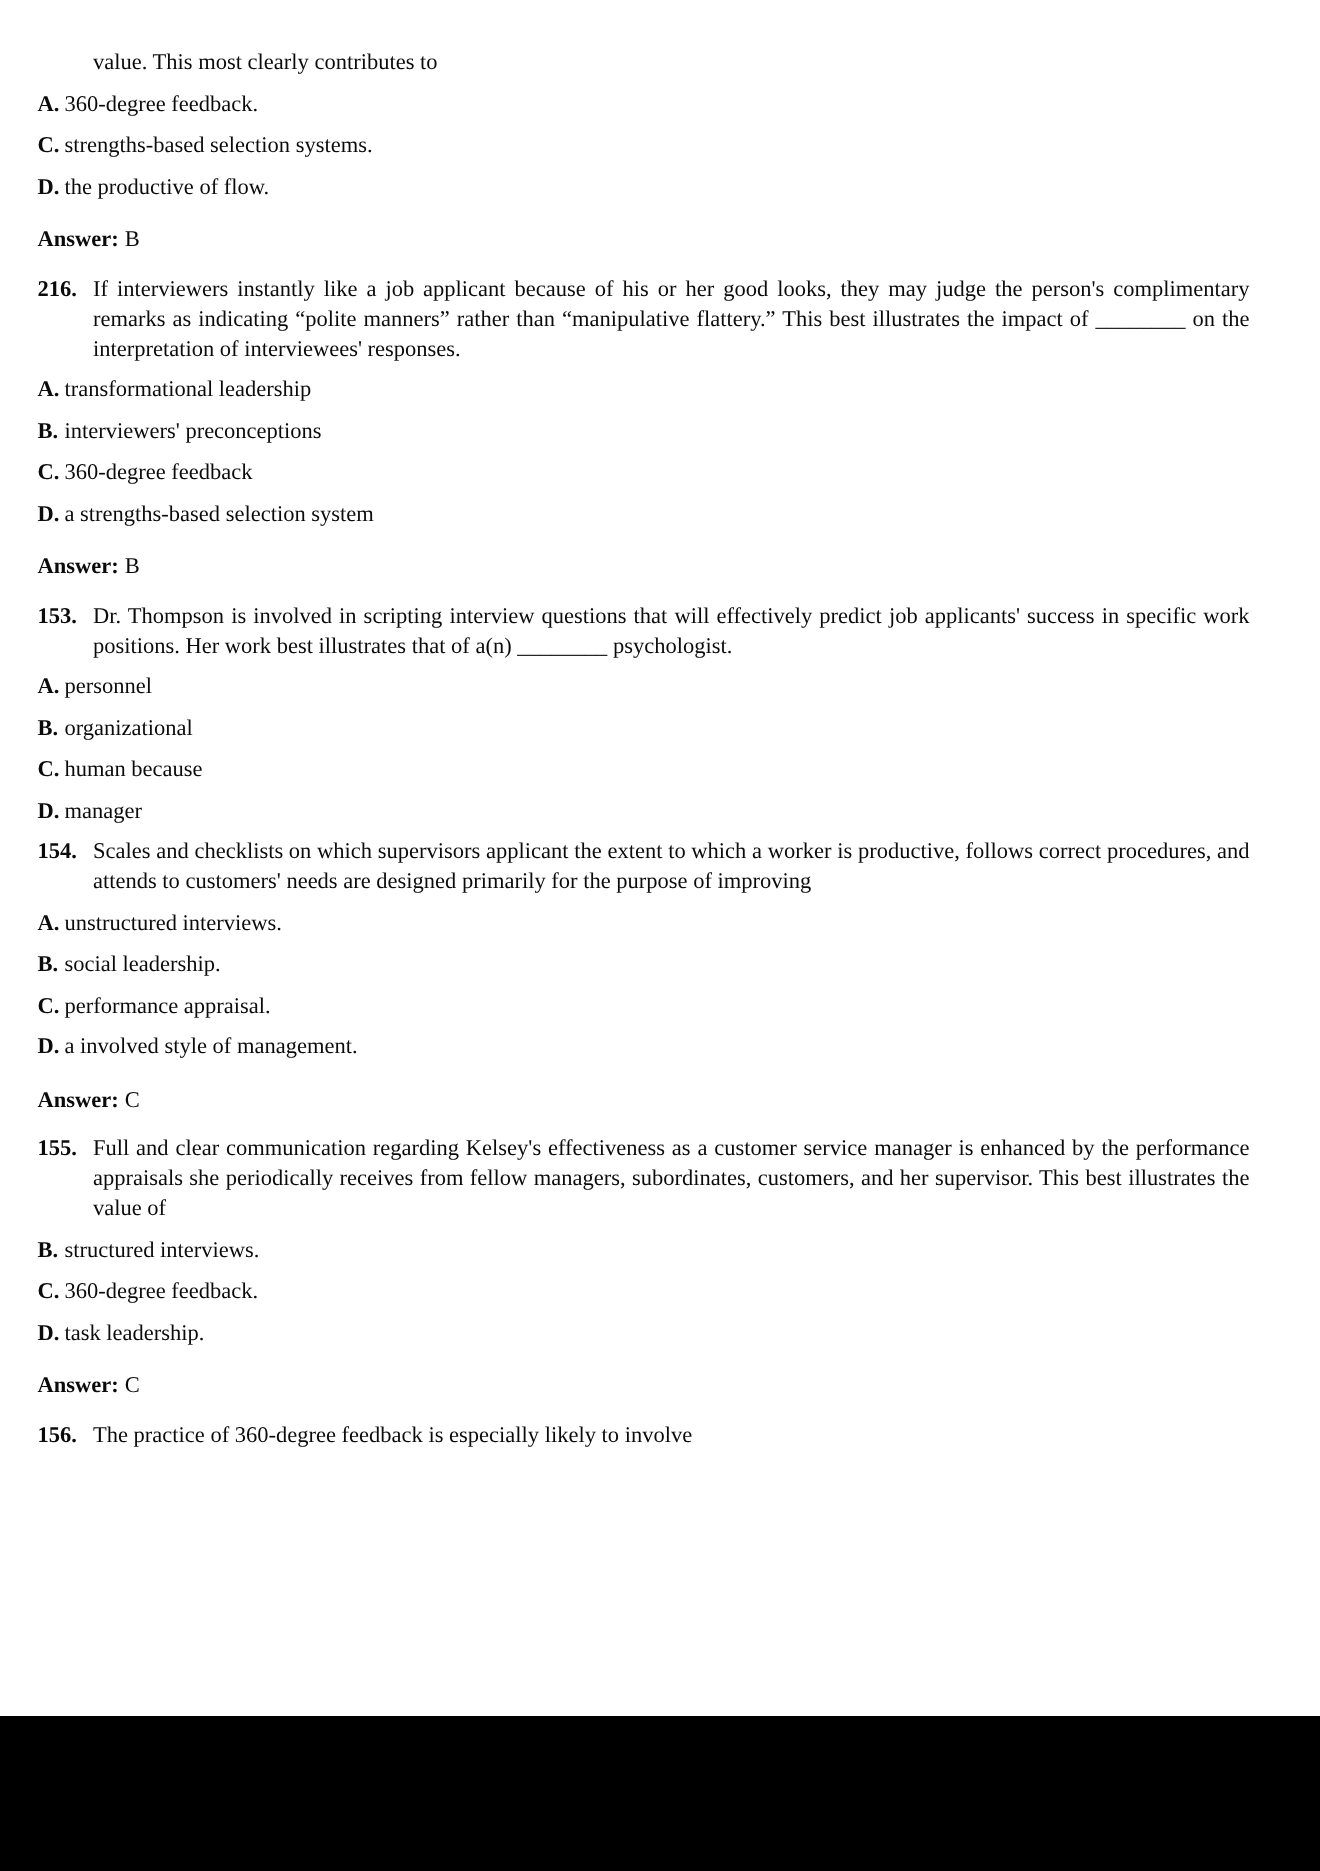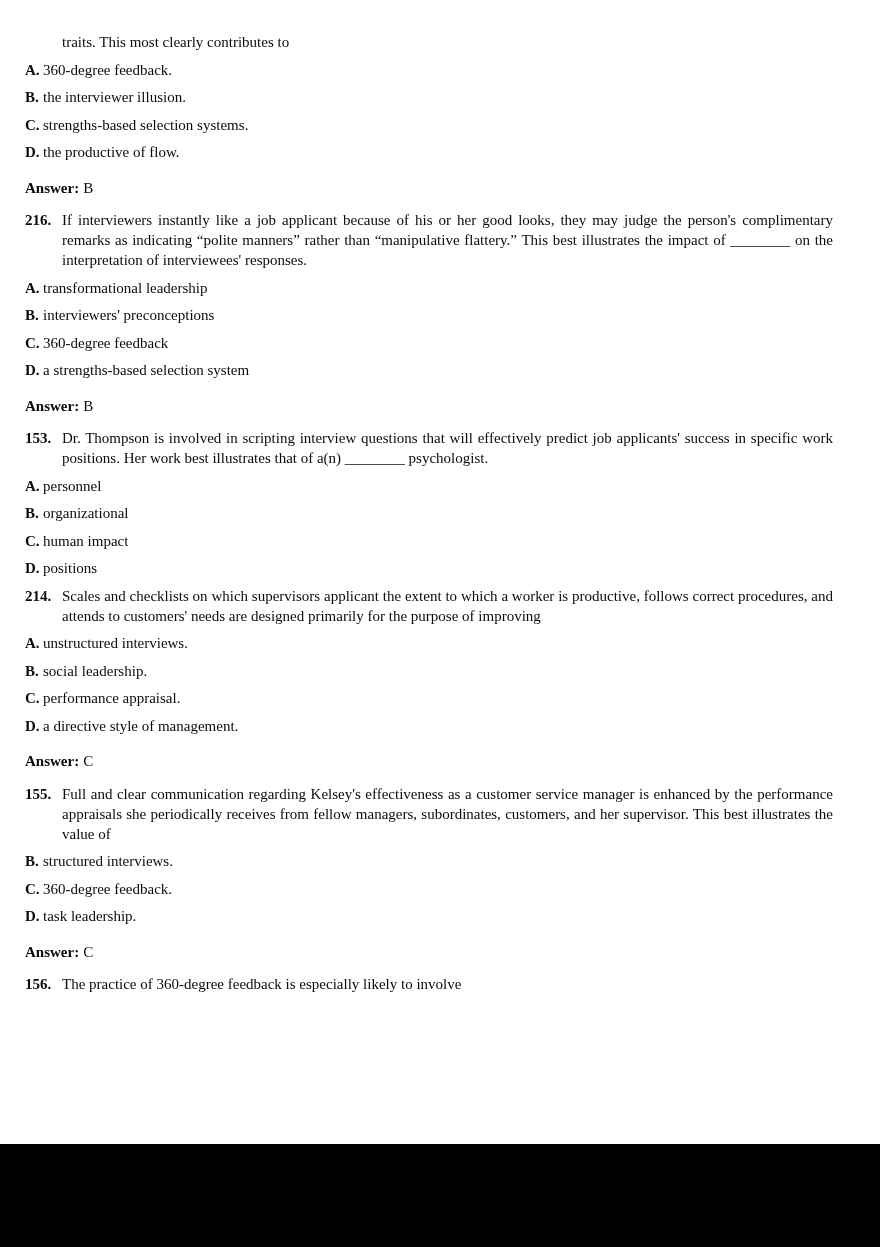--- a/index.html
+++ b/index.html
@@ -67,24 +67,23 @@
     height: 103px;
     background: #000000;
   }
 </style>
 </head>
 <body>
 
 <div class="page">
 
   <div class="block">
-    <div class="qstem lead-indent">traits. This most clearly contributes to</div>
+    <div class="qstem lead-indent">value. This most clearly contributes to</div>
     <div class="options">
       <div class="opt"><span class="letter">A.</span><span class="otext">360-degree feedback.</span></div>
-      <div class="opt"><span class="letter">B.</span><span class="otext">the interviewer illusion.</span></div>
       <div class="opt"><span class="letter">C.</span><span class="otext">strengths-based selection systems.</span></div>
       <div class="opt"><span class="letter">D.</span><span class="otext">the productive of flow.</span></div>
     </div>
     <div class="answer"><span class="alabel">Answer:</span><span class="avalue">B</span></div>
   </div>
 
   <div class="block">
     <div class="qrow">
       <span class="qnum">216.</span>
       <div class="qstem">If interviewers instantly like a job applicant because of his or her good looks, they may judge the person's complimentary remarks as indicating “polite manners” rather than “manipulative flattery.” This best illustrates the impact of ________ on the interpretation of interviewees' responses.</div>
@@ -99,35 +98,35 @@
   </div>
 
   <div class="block">
     <div class="qrow">
       <span class="qnum">153.</span>
       <div class="qstem">Dr. Thompson is involved in scripting interview questions that will effectively predict job applicants' success in specific work positions. Her work best illustrates that of a(n) ________ psychologist.</div>
     </div>
     <div class="options">
       <div class="opt"><span class="letter">A.</span><span class="otext">personnel</span></div>
       <div class="opt"><span class="letter">B.</span><span class="otext">organizational</span></div>
-      <div class="opt"><span class="letter">C.</span><span class="otext">human impact</span></div>
-      <div class="opt"><span class="letter">D.</span><span class="otext">positions</span></div>
+      <div class="opt"><span class="letter">C.</span><span class="otext">human because</span></div>
+      <div class="opt"><span class="letter">D.</span><span class="otext">manager</span></div>
     </div>
   </div>
 
   <div class="block">
     <div class="qrow">
-      <span class="qnum">214.</span>
+      <span class="qnum">154.</span>
       <div class="qstem">Scales and checklists on which supervisors applicant the extent to which a worker is productive, follows correct procedures, and attends to customers' needs are designed primarily for the purpose of improving</div>
     </div>
     <div class="options">
       <div class="opt"><span class="letter">A.</span><span class="otext">unstructured interviews.</span></div>
       <div class="opt"><span class="letter">B.</span><span class="otext">social leadership.</span></div>
       <div class="opt"><span class="letter">C.</span><span class="otext">performance appraisal.</span></div>
-      <div class="opt"><span class="letter">D.</span><span class="otext">a directive style of management.</span></div>
+      <div class="opt"><span class="letter">D.</span><span class="otext">a involved style of management.</span></div>
     </div>
     <div class="answer"><span class="alabel">Answer:</span><span class="avalue">C</span></div>
   </div>
 
   <div class="block">
     <div class="qrow">
       <span class="qnum">155.</span>
       <div class="qstem">Full and clear communication regarding Kelsey's effectiveness as a customer service manager is enhanced by the performance appraisals she periodically receives from fellow managers, subordinates, customers, and her supervisor. This best illustrates the value of</div>
     </div>
     <div class="options">

